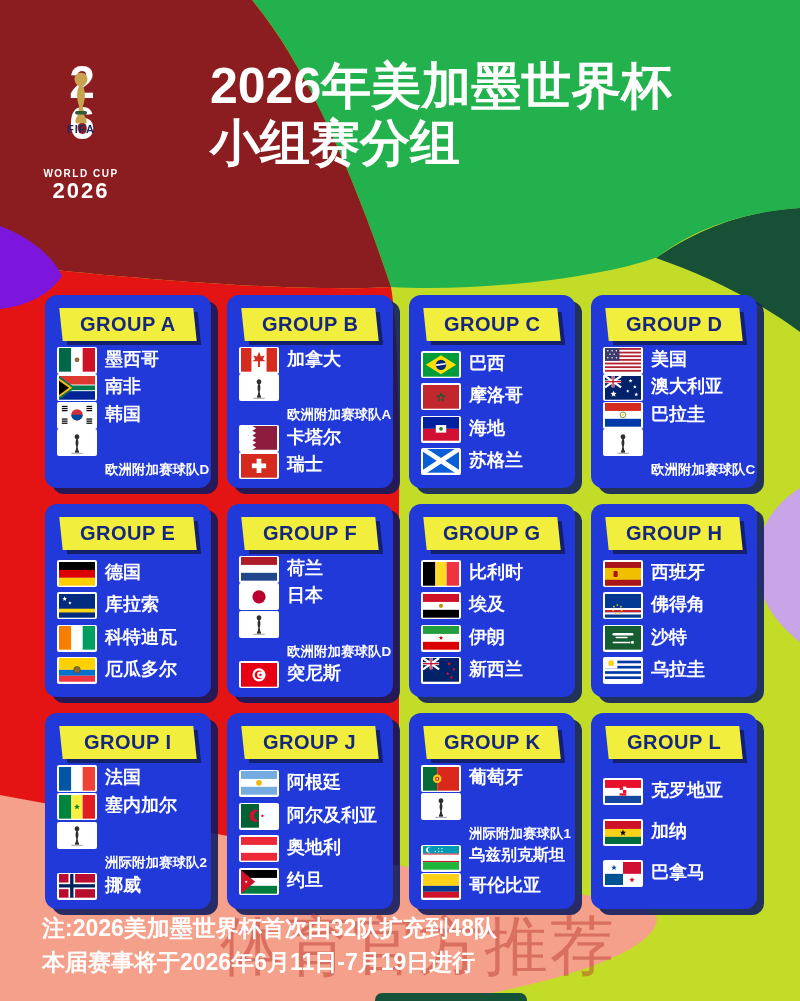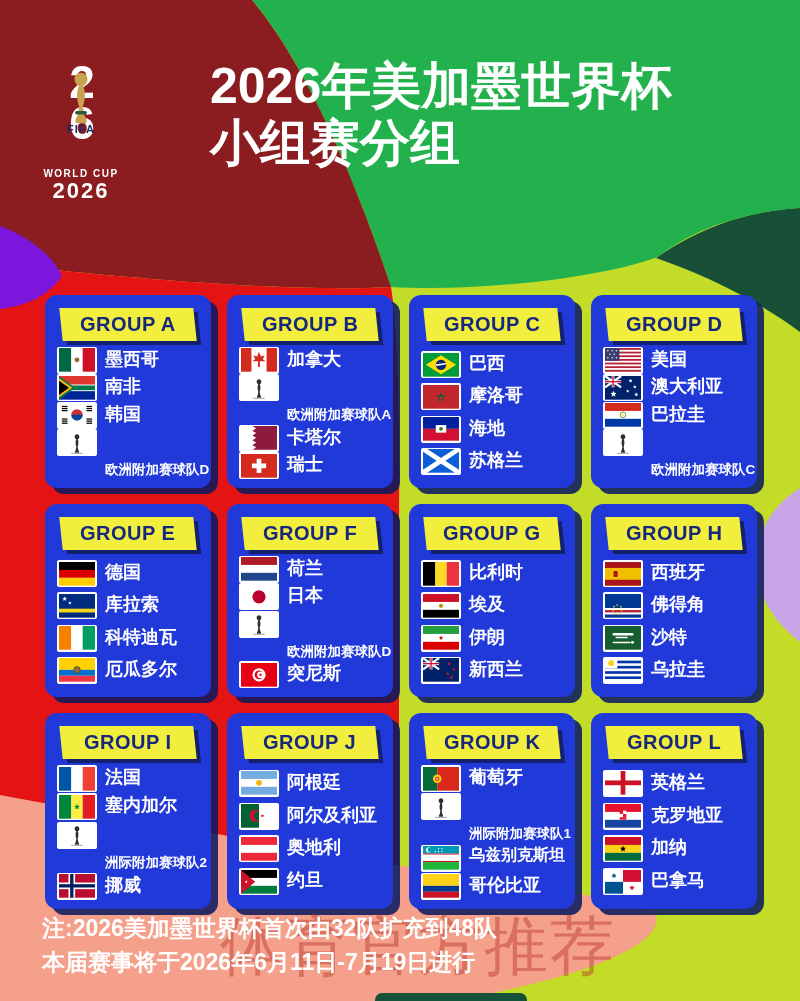--- a/index.html
+++ b/index.html
@@ -708,30 +708,20 @@
         </div>
       </div>
       <div class="card">
         <div class="ghead">
           <span>GROUP L</span>
         </div>
         <div class="teams">
           <div class="team">
             <span class="flagbox">
               <svg width="36" height="23.7" viewBox="0 0 38 25">
-                <rect width="38" height="25" fill="#fff"></rect>
-                <rect x="16.5" width="5" height="25" fill="#ce1124"></rect>
-                <rect y="10" width="38" height="5" fill="#ce1124"></rect>
-              </svg>
-            </span>
-            <span class="tname">英格兰</span>
-          </div>
-          <div class="team">
-            <span class="flagbox">
-              <svg width="36" height="23.7" viewBox="0 0 38 25">
                 <rect width="38" height="8.4" fill="#e8112d"></rect>
                 <rect y="8.4" width="38" height="8.3" fill="#fff"></rect>
                 <rect y="16.7" width="38" height="8.3" fill="#1446a0"></rect>
                 <g>
                   <rect x="15.5" y="7" width="3.5" height="3.5" fill="#e8112d"></rect>
                   <rect x="19" y="7" width="3.5" height="3.5" fill="#fff"></rect>
                   <rect x="15.5" y="10.5" width="3.5" height="3.5" fill="#fff"></rect>
                   <rect x="19" y="10.5" width="3.5" height="3.5" fill="#e8112d"></rect>
                   <rect x="15.5" y="14" width="7" height="2.5" fill="#e8112d"></rect>
                 </g>

